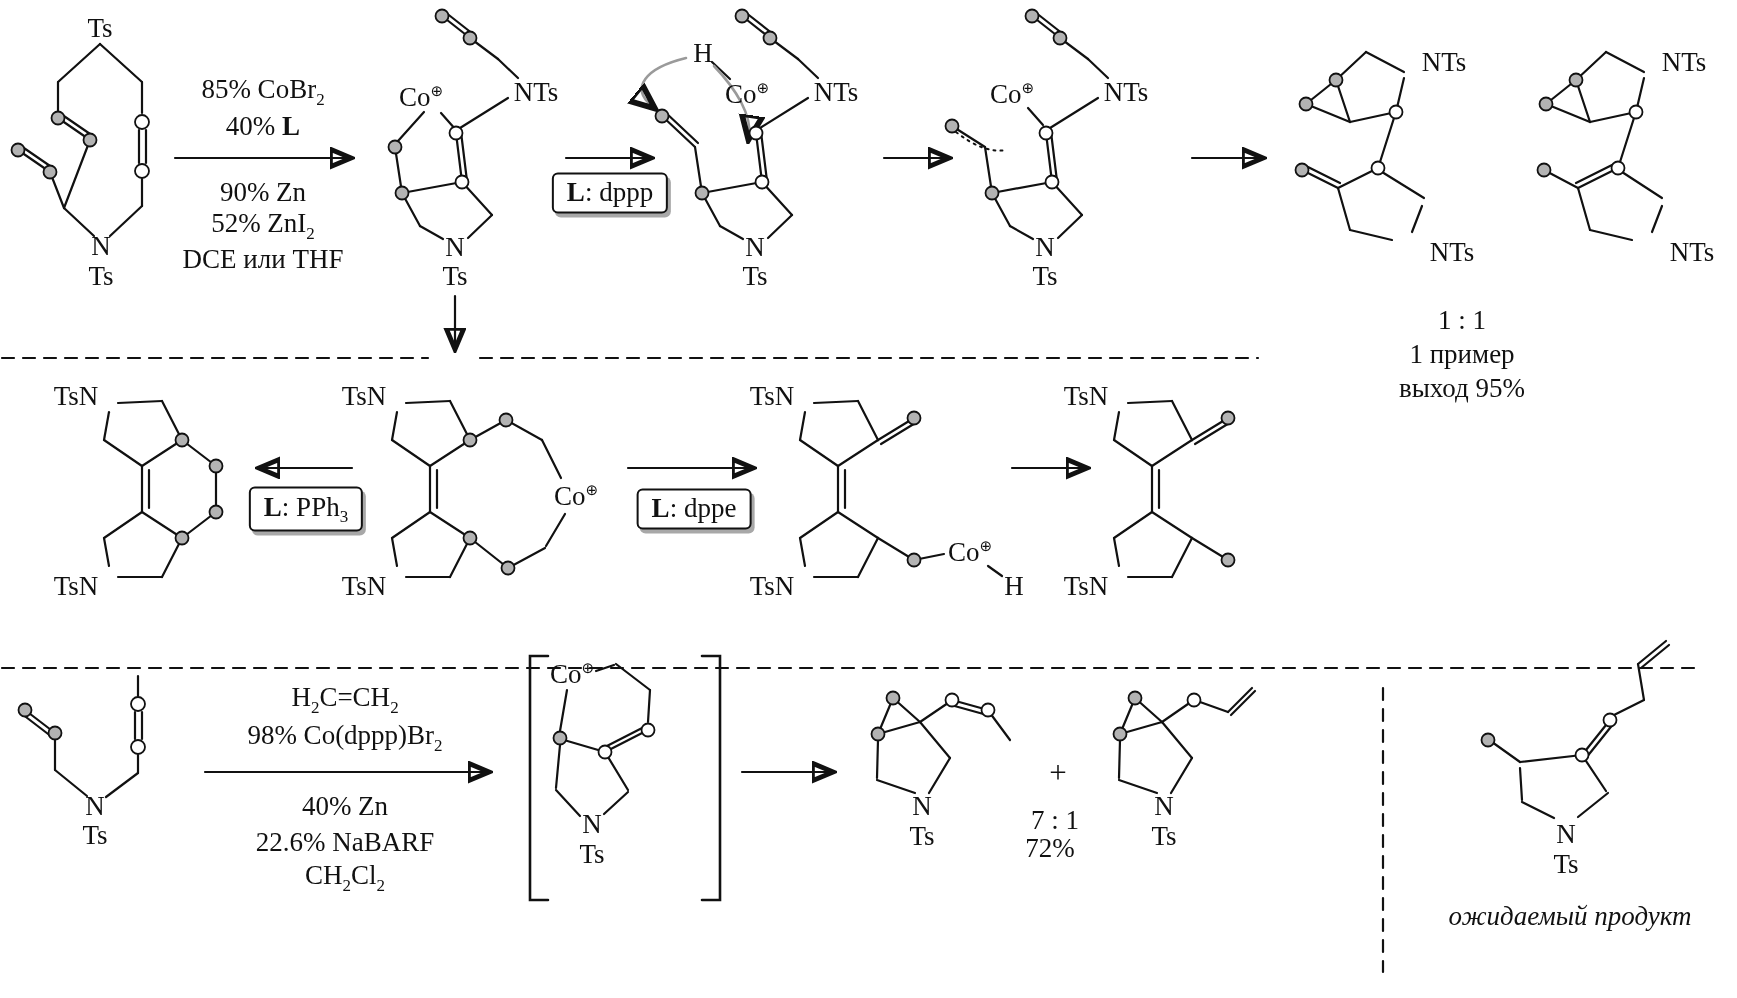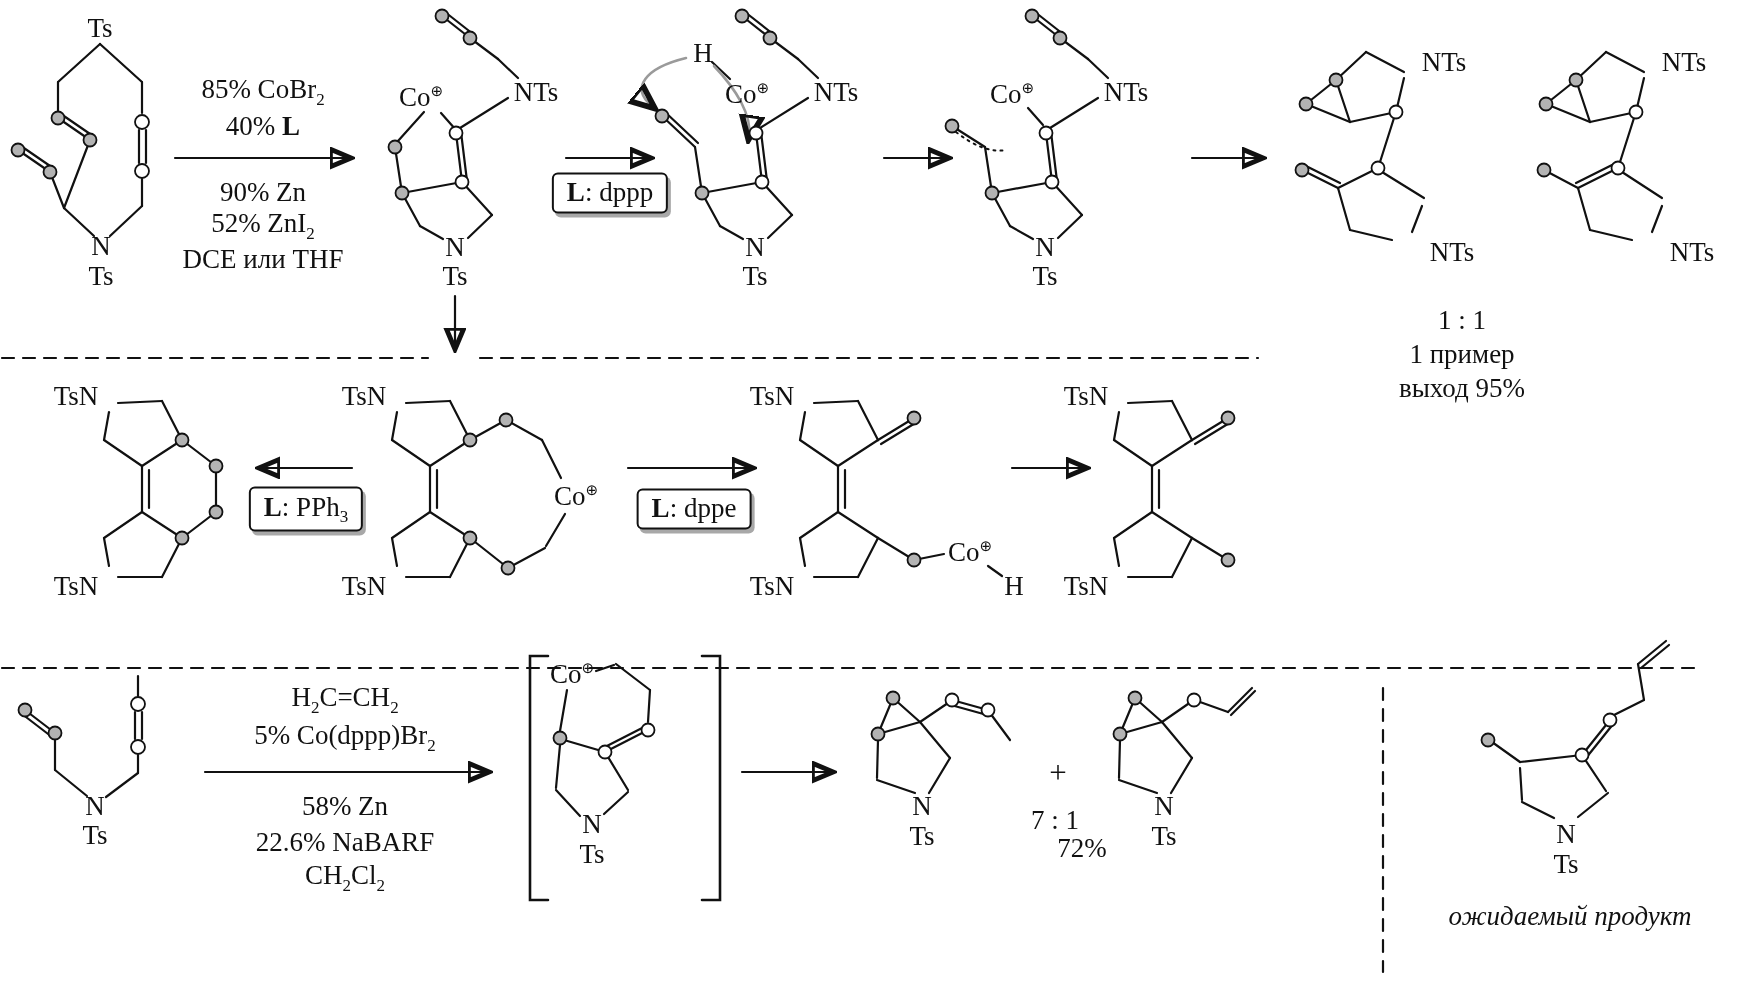--- a/index.html
+++ b/index.html
@@ -469,35 +469,35 @@
 <div class="lbl" style="left:970px;top:552px"><span>Co</span><sup class="sp">⊕</sup></div>
 <div class="lbl" style="left:1014px;top:586px"><span>H</span></div>
 
 <div class="lbl" style="left:1086px;top:396px"><span>TsN</span></div>
 <div class="lbl" style="left:1086px;top:586px"><span>TsN</span></div>
 
 <div class="lbl" style="left:95px;top:806px"><span>N</span></div>
 <div class="lbl" style="left:95px;top:835px"><span>Ts</span></div>
 
 <div class="lbl" style="left:345px;top:700px"><span>H</span><sub class="sb">2</sub><span>C=CH</span><sub class="sb">2</sub></div>
-<div class="lbl" style="left:345px;top:738px"><span>5% Co(dppp)Br</span><sub class="sb">2</sub></div>
-<div class="lbl" style="left:345px;top:806px"><span>58% Zn</span></div>
+<div class="lbl" style="left:345px;top:738px"><span>98% Co(dppp)Br</span><sub class="sb">2</sub></div>
+<div class="lbl" style="left:345px;top:806px"><span>40% Zn</span></div>
 <div class="lbl" style="left:345px;top:842px"><span>22.6% NaBARF</span></div>
 <div class="lbl" style="left:345px;top:878px"><span>CH</span><sub class="sb">2</sub><span>Cl</span><sub class="sb">2</sub></div>
 
 <div class="lbl" style="left:572px;top:674px"><span>Co</span><sup class="sp">⊕</sup></div>
 <div class="lbl" style="left:592px;top:824px"><span>N</span></div>
 <div class="lbl" style="left:592px;top:854px"><span>Ts</span></div>
 
 <div class="lbl" style="left:922px;top:806px"><span>N</span></div>
 <div class="lbl" style="left:922px;top:836px"><span>Ts</span></div>
 
 <div class="lbl big" style="left:1058px;top:772px"><span>+</span></div>
 <div class="lbl" style="left:1055px;top:820px"><span>7 : 1</span></div>
-<div class="lbl" style="left:1082px;top:848px"><span>72%</span></div>
+<div class="lbl" style="left:1050px;top:848px"><span>72%</span></div>
 
 <div class="lbl" style="left:1164px;top:806px"><span>N</span></div>
 <div class="lbl" style="left:1164px;top:836px"><span>Ts</span></div>
 
 <div class="lbl" style="left:1566px;top:834px"><span>N</span></div>
 <div class="lbl" style="left:1566px;top:864px"><span>Ts</span></div>
 <div class="lbl it" style="left:1570px;top:916px"><span>ожидаемый продукт</span></div>
 
 </div>
 

